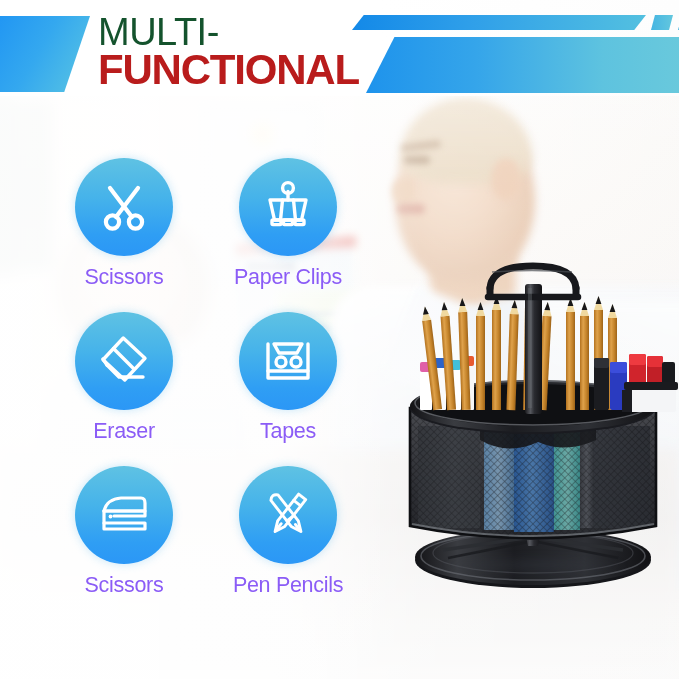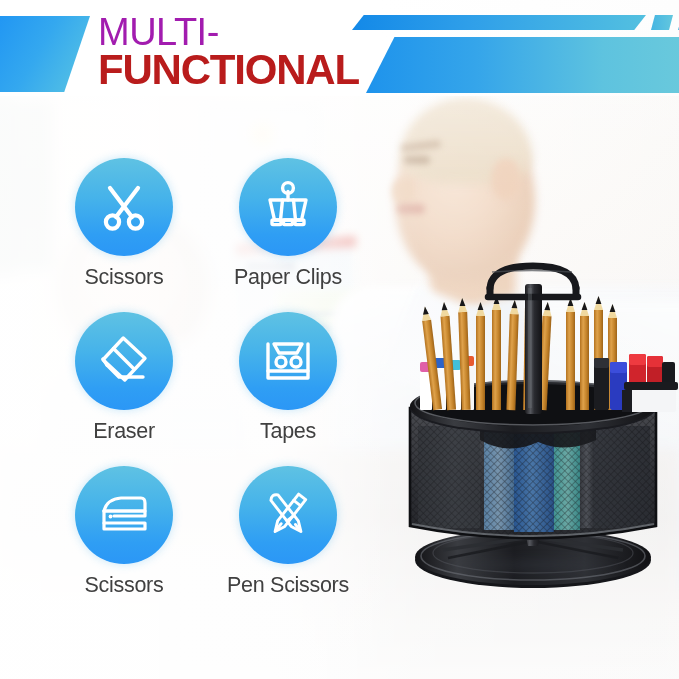--- a/index.html
+++ b/index.html
@@ -210,21 +210,21 @@
     position:absolute; left:98px; top:13px;
     line-height:1;
     color:#0e0e0e;
     white-space:nowrap;
   }
   .title-line1 {
     display:block;
     font-size:38px;
     font-weight:400;
     letter-spacing:-0.5px;
-    color:#a21caf;
+    color:#14532d;
   }
   .title-line2 {
     display:block;
     font-size:42px;
     font-weight:700;
     letter-spacing:-1.2px;
     margin-top:-2px;
     color:#b91c1c;
   }
 
@@ -243,21 +243,21 @@
     border-radius:50%;
     background:linear-gradient(180deg,#5fc2e3 0%,#46b3ea 40%,#2f9ef4 78%,#2b97f6 100%);
     box-shadow:0 0 10px rgba(80,180,235,.32);
     display:flex; align-items:center; justify-content:center;
   }
   .circle svg { display:block; }
   .feature-label {
     margin-top:9px;
     font-size:21.5px;
     font-weight:400;
-    color:#404040;
+    color:#8b5cf6;
     letter-spacing:-0.3px;
     white-space:nowrap;
   }
 
   
   .product { position:absolute; left:388px; top:258px; width:291px; height:340px; }
   .prod-shadow {
     position:absolute; left:16px; top:292px; width:262px; height:30px;
     background:radial-gradient(closest-side, rgba(60,65,75,.30), rgba(60,65,75,0) 72%);
     filter:blur(3px);
@@ -593,17 +593,17 @@
             </g>
 
             <g transform="rotate(-38 29 29)">
               <path d="M24.5 7 Q29 2 33.5 7 L33.5 40 L29 50 L24.5 40 Z"></path>
               <path d="M24.5 33 H33.5"></path>
               <path d="M29 41 V46"></path>
             </g>
           </g>
         </svg>
       </div>
-      <div class="feature-label">Pen Scissors</div>
+      <div class="feature-label">Pen Pencils</div>
     </div>
 
   </div>
 </div>
 
 </body></html>

